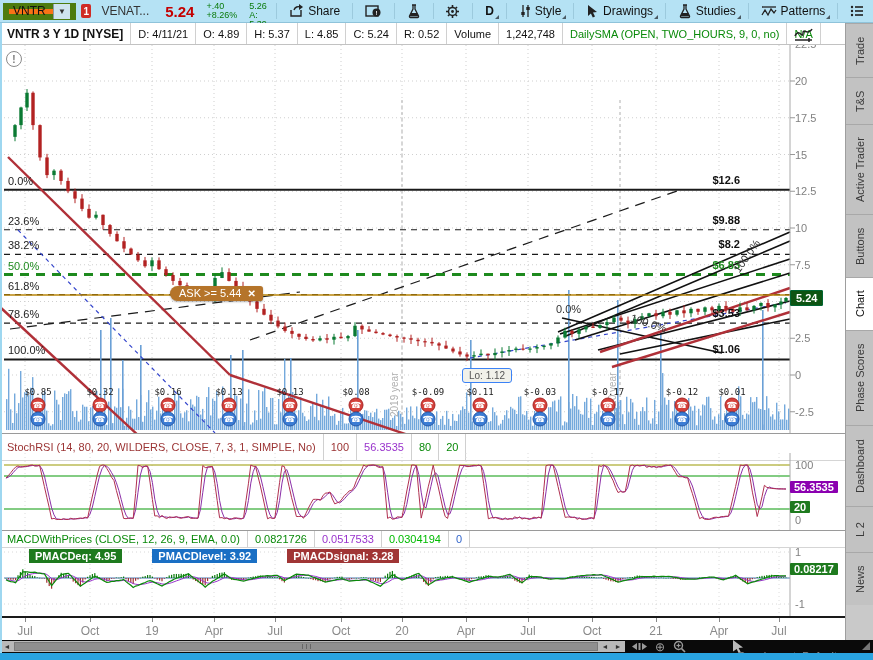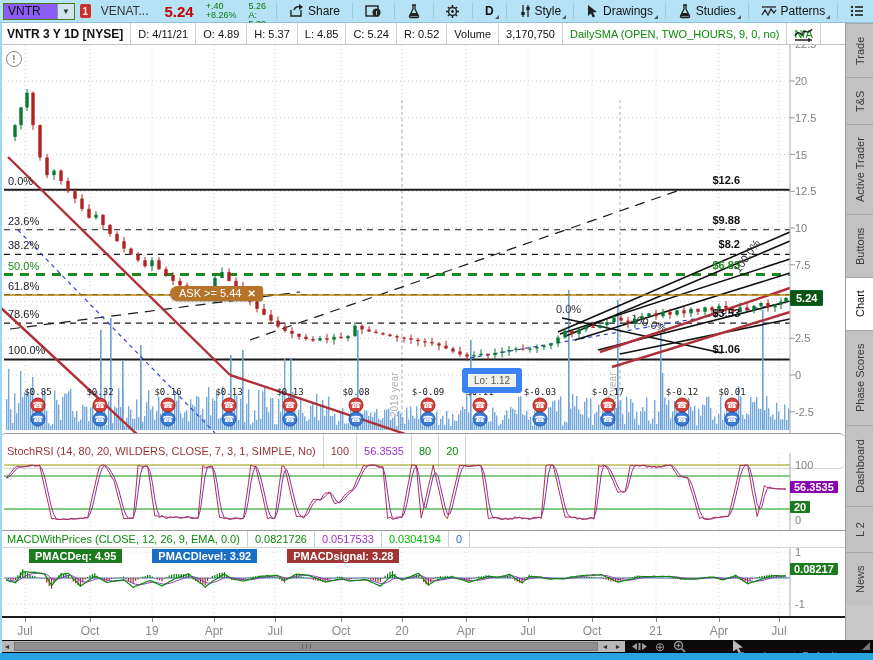--- a/index.html
+++ b/index.html
@@ -1,21 +1,21 @@
 <!DOCTYPE html>
 <html><head>
 <meta charset="utf-8">
 <style>
   html,body{margin:0;padding:0;background:#dfe6ea;}
   .app{position:relative;width:873px;height:660px;overflow:hidden;background:#fff;
        font-family:"Liberation Sans",sans-serif;font-size:12px;color:#111;}
   
   .toolbar{position:absolute;left:0;top:0;width:873px;height:23px;background:#b5e2f4;
            border-bottom:1px solid #8fc3da;display:flex;align-items:center;box-sizing:border-box;padding:0 3px;}
-  .symbolbox{display:flex;align-items:center;background:#8b5cf6;border:1px solid #4d7c0f;height:17px;width:94px;box-sizing:border-box;}
+  .symbolbox{display:flex;align-items:center;background:#f97316;border:6px solid #4d7c0f;height:17px;width:94px;box-sizing:border-box;}
   .symbolbox .sym{flex:1;padding:0 4px;font-size:12px;color:#111;}
   .symbolbox .dd-btn{width:16px;height:15px;background:#cfe4ef;border-left:1px solid #8a9aa5;
       display:flex;align-items:center;justify-content:center;font-size:8px;color:#333;}
   .alert-badge{width:14px;height:14px;background:#cf2b25;color:#fff;font-weight:bold;font-size:10px;
       display:flex;align-items:center;justify-content:center;margin-left:5px;border-radius:2px;}
   .company{color:#333;margin-left:10px;font-size:12px;}
   .last-price{color:#c40000;font-weight:bold;font-size:15px;margin-left:16px;}
   .qstack{display:flex;flex-direction:column;line-height:1.05;font-size:9px;color:#0a7a0a;margin-left:12px;}
   .tb-sep{width:1px;height:16px;background:#9ccadd;margin:0 6px;}
   .tb-btn{display:flex;align-items:center;gap:4px;padding:0 6px;height:20px;color:#111;position:relative;cursor:default;}
@@ -31,21 +31,21 @@
   
   .chart-area{position:absolute;left:0;top:22px;width:845px;height:388px;overflow:hidden;}
   .axis-label{position:absolute;left:795px;color:#808080;font-size:11px;}
   .fib-left{position:absolute;color:#222;font-size:11px;}
   .fib-right{position:absolute;width:90px;text-align:right;color:#111;font-size:11px;font-weight:bold;}
   .price-badge{position:absolute;left:790px;background:#0d5412;color:#fff;font-size:11px;font-weight:bold;
       padding:1px 5px;border:1px solid #063;border-radius:1px;}
   .ask-badge{position:absolute;background:#b5742a;color:#fff;font-size:11px;padding:1px 7px 2px 9px;
       border-radius:8px 3px 3px 8px;display:flex;align-items:center;gap:6px;box-shadow:0 1px 2px rgba(0,0,0,.3);}
   .ask-badge .x{font-size:10px;font-weight:bold;cursor:pointer;}
-  .lo-tip{position:absolute;background:#f1f1ea;border:6px solid #3b82f6;border-radius:3px;color:#555;
+  .lo-tip{position:absolute;background:#f1f1ea;border:1px solid #3b82f6;border-radius:3px;color:#555;
       font-size:10px;padding:1px 6px;}
   .info-ic{position:absolute;width:14px;height:14px;border:1.5px solid #8a8a8a;border-radius:50%;color:#777;
       font-size:10px;font-weight:bold;display:flex;align-items:center;justify-content:center;}
   .fib2{position:absolute;color:#333;font-size:11px;}
   
   .ind-header{position:absolute;left:0;width:845px;background:#fff;border-top:1px solid #9a9a9a;border-bottom:1px solid #d5d5d5;
       display:flex;align-items:center;font-size:11px;box-sizing:border-box;}
   .ind-cell{padding:0 7px;border-right:1px solid #d0d0d0;height:100%;display:flex;align-items:center;white-space:nowrap;}
   .plot{position:absolute;left:0;overflow:hidden;}
   .mini-badge{position:absolute;color:#fff;font-size:11px;font-weight:bold;padding:0px 4px;border-radius:1px;}
@@ -196,21 +196,21 @@
     <div class="chart-header">
       <div class="ch-cell ch-title">VNTR 3 Y 1D [NYSE]</div>
 
       <div class="ch-cell">D: 4/11/21</div>
         <div class="ch-cell">O: 4.89</div>
         <div class="ch-cell">H: 5.37</div>
         <div class="ch-cell">L: 4.85</div>
         <div class="ch-cell">C: 5.24</div>
         <div class="ch-cell">R: 0.52</div>
         <div class="ch-cell">Volume</div>
-        <div class="ch-cell">3,170,750</div>
+        <div class="ch-cell">1,242,748</div>
         <div class="ch-cell ch-green">DailySMA (OPEN, TWO_HOURS, 9, 0, no)</div>
       <div class="ch-cell ch-green">N/A</div>
     </div>
 
     <svg class="scale-ic" width="22" height="18" viewBox="0 0 22 18">
       <path d="M2 10 C6 1 10 14 10 7 C10 2 15 10 19 3" fill="none" stroke="#222" stroke-width="1.5"></path>
       <line x1="2" y1="14" x2="19" y2="14" stroke="#222" stroke-width="1.5"></line>
       <line x1="16" y1="12" x2="16" y2="16" stroke="#222" stroke-width="1.5"></line>
     </svg>
 
@@ -1034,21 +1034,21 @@
           <line x1="790" y1="330" x2="795" y2="330" stroke="#999"></line>
           <line x1="790" y1="366.75" x2="795" y2="366.75" stroke="#999"></line>
         </svg>
       <div class="info-ic" style="left:6px;top:6px;">!</div>
       
     <div class="fib-left" style="left: 8px; top: 129.78px;">0.0%</div><div class="fib-right" style="left: 650px; top: 128.78px;">$12.6</div><div class="fib-left" style="left: 8px; top: 169.764px;">23.6%</div><div class="fib-right" style="left: 650px; top: 168.764px;">$9.88</div><div class="fib-left" style="left: 8px; top: 194.46px;">38.2%</div><div class="fib-right" style="left: 650px; top: 193.46px;">$8.2</div><div class="fib-left" style="left: 8px; top: 214.599px; color: rgb(30, 138, 30);">50.0%</div><div class="fib-right" style="left: 650px; top: 213.599px; color: rgb(30, 138, 30);">$6.83</div><div class="fib-left" style="left: 8px; top: 234.591px;">61.8%</div><div class="fib-left" style="left: 8px; top: 263.109px;">78.6%</div><div class="fib-right" style="left: 650px; top: 262.109px;">$3.53</div><div class="fib-left" style="left: 8px; top: 299.418px;">100.0%</div><div class="fib-right" style="left: 650px; top: 298.418px;">$1.06</div><div class="axis-label" style="top: -6.75px;">22.5</div><div class="axis-label" style="top: 30px;">20</div><div class="axis-label" style="top: 66.75px;">17.5</div><div class="axis-label" style="top: 103.5px;">15</div><div class="axis-label" style="top: 140.25px;">12.5</div><div class="axis-label" style="top: 177px;">10</div><div class="axis-label" style="top: 213.75px;">7.5</div><div class="axis-label" style="top: 287.25px;">2.5</div><div class="axis-label" style="top: 324px;">0</div><div class="axis-label" style="top: 360.75px;">-2.5</div><div class="price-badge" style="top: 244.972px;">5.24</div><div class="ask-badge" style="left: 170px; top: 241.032px;">
           <span>ASK &gt;= 5.44</span>
           <span class="x">✕</span>
         </div><div class="lo-tip" style="left: 462px; top: 323px;">Lo: 1.12</div><div class="fib2" style="left: 556px; top: 258px;">0.0%</div><div class="fib2" style="left: 630px; top: 272px; transform: rotate(18deg);">100.0%</div><div class="fib2" style="left: 728px; top: 205px; transform: rotate(-55deg);">100.0%</div></div>
 
-    <div class="ind-header" id="stochHeader" style="top:410px;height:36px;border-radius:6px;">
+    <div class="ind-header" id="stochHeader" style="top:410px;height:28px;">
         <div class="ind-cell" style="color: rgb(155, 51, 51);">StochRSI (14, 80, 20, WILDERS, CLOSE, 7, 3, 1, SIMPLE, No)</div>
         <div class="ind-cell" style="color: rgb(155, 51, 51);">100</div>
         <div class="ind-cell" style="color: rgb(153, 51, 204);">56.3535</div>
         <div class="ind-cell" style="color: rgb(10, 138, 10);">80</div>
         <div class="ind-cell" style="color: rgb(10, 138, 10);">20</div>
       </div>
     <div class="plot" id="stochPlot" style="top:430px;width:845px;height:77px;">
       <svg id="stochSvg" width="845" height="77" viewBox="0 0 845 77">
           <line x1="25" y1="0" x2="25" y2="77" stroke="#dcdcdc" stroke-dasharray="1,3"></line>
           <line x1="90" y1="0" x2="90" y2="77" stroke="#dcdcdc" stroke-dasharray="1,3"></line>

